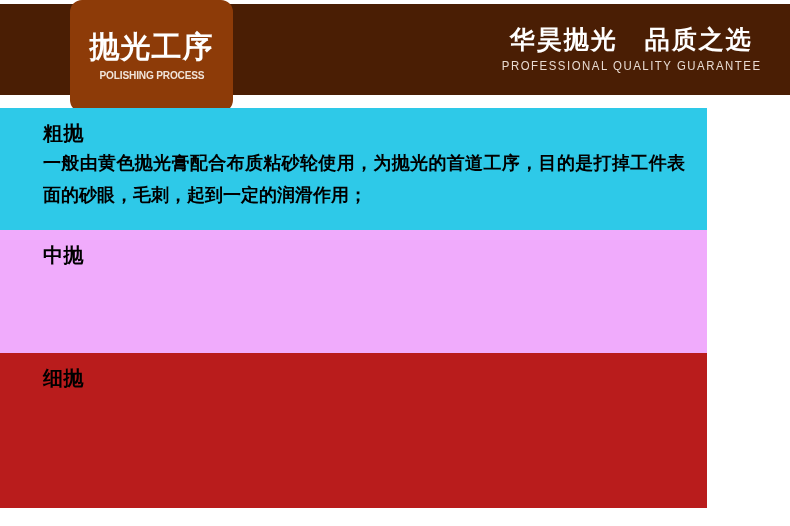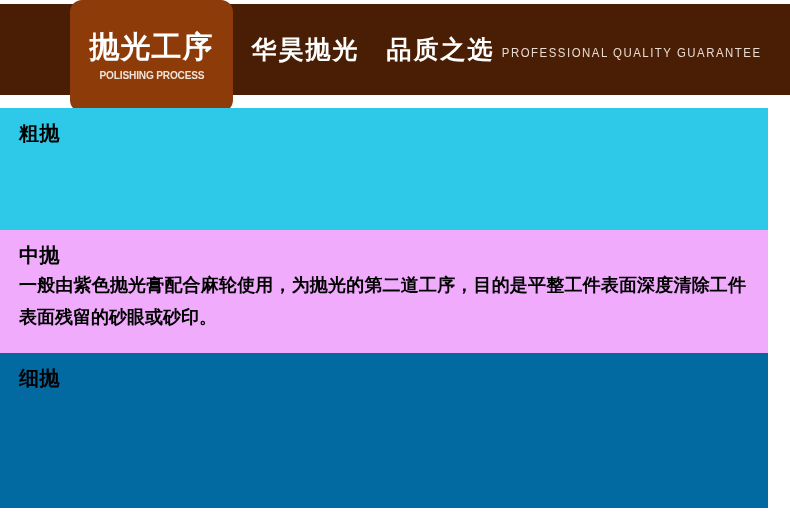--- a/index.html
+++ b/index.html
@@ -58,21 +58,21 @@
     margin-top: 7px;
     transform: scaleX(0.92);
     white-space: nowrap;
   }
   .header-right {
     position: absolute;
     right: 22px;
     top: 4px;
     height: 91px;
     display: flex;
-    flex-direction: row;
+    flex-direction: column;
     align-items: center;
     justify-content: center;
   }
   .hr-cn {
     color: #ffffff;
     font-size: 25px;
     font-weight: bold;
     letter-spacing: 2px;
     line-height: 1.1;
     white-space: nowrap;
@@ -88,43 +88,43 @@
   }
 
   
   .gap {
     height: 13px;
     background: #ffffff;
     width: 790px;
   }
   .section {
     position: relative;
-    width: 768px;
+    width: 707px;
     box-sizing: border-box;
-    padding: 12px 22px 10px 19px;
+    padding: 12px 22px 10px 43px;
     font-family: Liberation Serif, serif;
   }
   .section-title {
     font-size: 20px;
     font-weight: bold;
     color: #000000;
     line-height: 1.35;
     letter-spacing: 0.5px;
   }
   .section-body {
     font-size: 18px;
     font-weight: bold;
     color: #000000;
     line-height: 1.78;
     letter-spacing: 0px;
     text-align: justify;
   }
   .sec-cyan   { background: #2ec9e8; height: 122px; }
   .sec-orange { background: #f0abfc; height: 123px; }
-  .sec-pink   { background: #0369a1; height: 155px; }
+  .sec-pink   { background: #b91c1c; height: 155px; }
 </style>
 </head>
 <body>
 
 <div class="header">
   <div class="header-bg"></div>
 
   <div class="header-badge">
     <div class="badge-cn">抛光工序</div>
     <div class="badge-en">POLISHING PROCESS</div>
@@ -133,22 +133,22 @@
   <div class="header-right">
     <div class="hr-cn">华昊抛光　品质之选</div>
     <div class="hr-en">PROFESSIONAL QUALITY GUARANTEE</div>
   </div>
 </div>
 
 <div class="gap"></div>
 
 <div class="section sec-cyan">
   <div class="section-title">粗抛</div>
+  <div class="section-body">一般由黄色抛光膏配合布质粘砂轮使用，为抛光的首道工序，目的是打掉工件表面的砂眼，毛刺，起到一定的润滑作用；</div>
 </div>
 
 <div class="section sec-orange">
   <div class="section-title">中抛</div>
-  <div class="section-body">一般由紫色抛光膏配合麻轮使用，为抛光的第二道工序，目的是平整工件表面深度清除工件表面残留的砂眼或砂印。</div>
 </div>
 
 <div class="section sec-pink">
   <div class="section-title">细抛</div>
 </div>
 
 </body></html>

